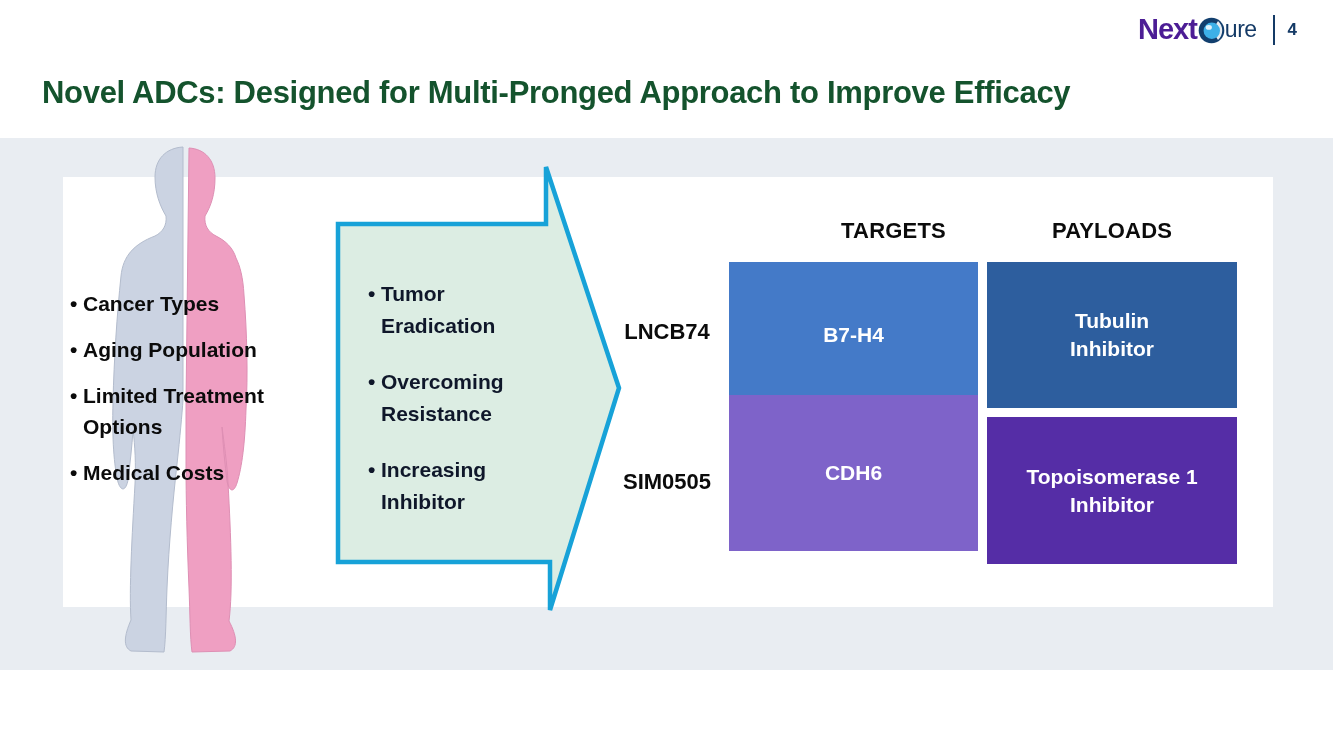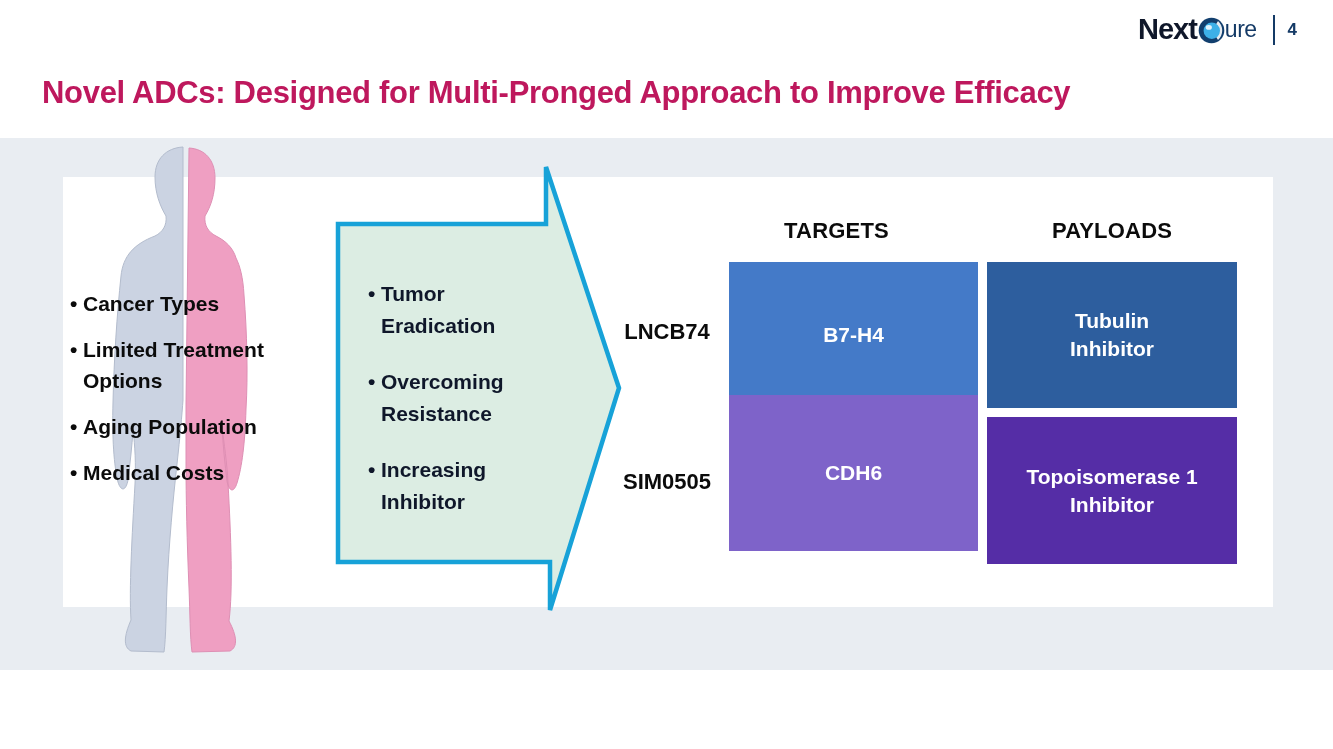--- a/index.html
+++ b/index.html
@@ -3,29 +3,29 @@
 <meta charset="utf-8">
 <style>
   html,body{margin:0;padding:0;background:#ffffff;}
   .slide{
     position:relative;width:1333px;height:749px;background:#ffffff;
     font-family:"Liberation Sans", sans-serif;overflow:hidden;
   }
 
   
   .logo{position:absolute;left:1138px;top:13px;display:flex;align-items:center;}
-  .logo .next{font-size:29px;font-weight:700;color:#0f172a;letter-spacing:-1px;}
+  .logo .next{font-size:29px;font-weight:700;color:#4c1d95;letter-spacing:-1px;}
   .logo .globe{width:27px;height:27px;margin:2px 0 0 1px;}
   .logo .ure{font-size:23px;font-weight:400;color:#143a66;letter-spacing:-0.5px;}
   .logo .divider{width:2px;height:30px;background:#143a66;margin-left:16px;}
   .logo .pagenum{font-size:17px;font-weight:700;color:#143a66;margin-left:13px;}
 
   .title{
     position:absolute;left:42px;top:75px;width:1270px;
-    font-size:31px;font-weight:700;color:#be185d;letter-spacing:-0.3px;
+    font-size:31px;font-weight:700;color:#14532d;letter-spacing:-0.3px;
   }
 
   
   .gray-panel{position:absolute;left:0;top:138px;width:1333px;height:532px;background:#e9edf2;}
   .white-box{position:absolute;left:63px;top:177px;width:1210px;height:430px;background:#ffffff;}
 
   
   .silhouette{position:absolute;left:86px;top:144px;width:200px;height:516px;}
 
   
@@ -44,21 +44,21 @@
   .goals li::before{content:"\2022";position:absolute;left:0;}
 
   
   .prog-label{position:absolute;width:110px;text-align:center;
               font-size:22px;font-weight:700;color:#0b0b0b;}
   .prog-lncb74{left:612px;top:319px;}
   .prog-sim0505{left:612px;top:469px;}
 
   .col-header{position:absolute;top:218px;text-align:center;
               font-size:22px;font-weight:700;color:#0b0b0b;letter-spacing:0.2px;}
-  .col-header.targets{left:712px;width:249px;}
+  .col-header.targets{left:769px;width:249px;}
   .col-header.payloads{left:987px;width:250px;}
 
   .box{position:absolute;display:flex;align-items:center;justify-content:center;
        color:#ffffff;font-weight:700;font-size:21px;line-height:28px;text-align:center;}
   .box .box-label{display:block;}
   .box-target-1{left:729px;top:262px;width:249px;height:146px;background:#447ac8;}
   .box-payload-1{left:987px;top:262px;width:250px;height:146px;background:#2d5e9e;align-items:center;}
   .box-payload-1 .box-label{max-width:150px;}
   .box-target-2{left:729px;top:395px;width:249px;height:156px;background:#7e63c9;}
   .box-payload-2{left:987px;top:417px;width:250px;height:147px;background:#552da6;}
@@ -122,22 +122,22 @@
       C151,492 152,503 144,507
       L106,508
       C104,494 104,468 103,444
       C101,398 100,354 100,318
       L100,260
       Z"></path>
   </svg>
 
   <ul class="needs">
     <li>Cancer Types</li>
+    <li>Aging Population</li>
     <li>Limited Treatment Options</li>
-    <li>Aging Population</li>
     <li>Medical Costs</li>
   </ul>
 
   <svg class="arrow-svg" viewBox="325 155 310 470">
     <polygon points="338,224 546,224 546,167 619,388 550,610 550,562 338,562"></polygon>
   </svg>
 
   <ul class="goals">
     <li>Tumor Eradication</li>
     <li>Overcoming Resistance</li>

